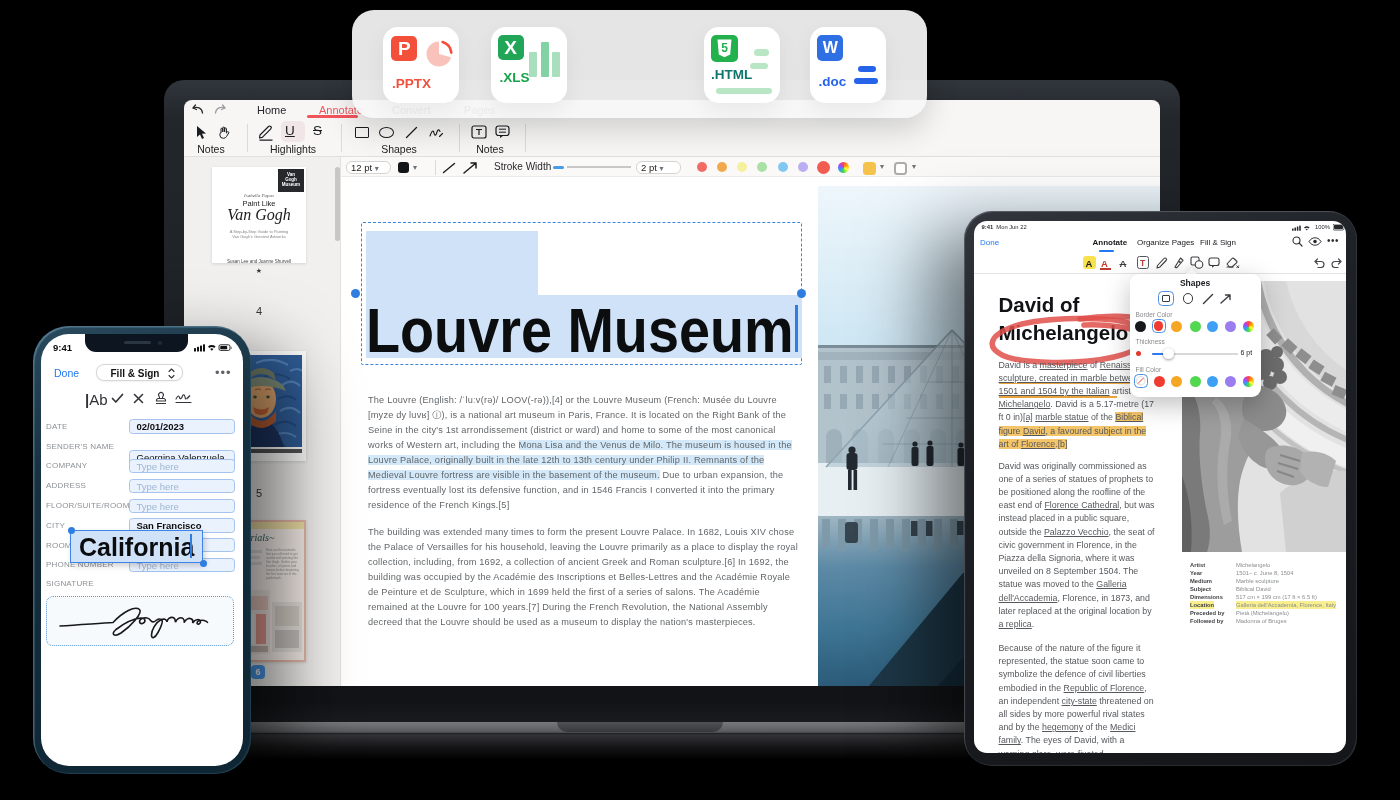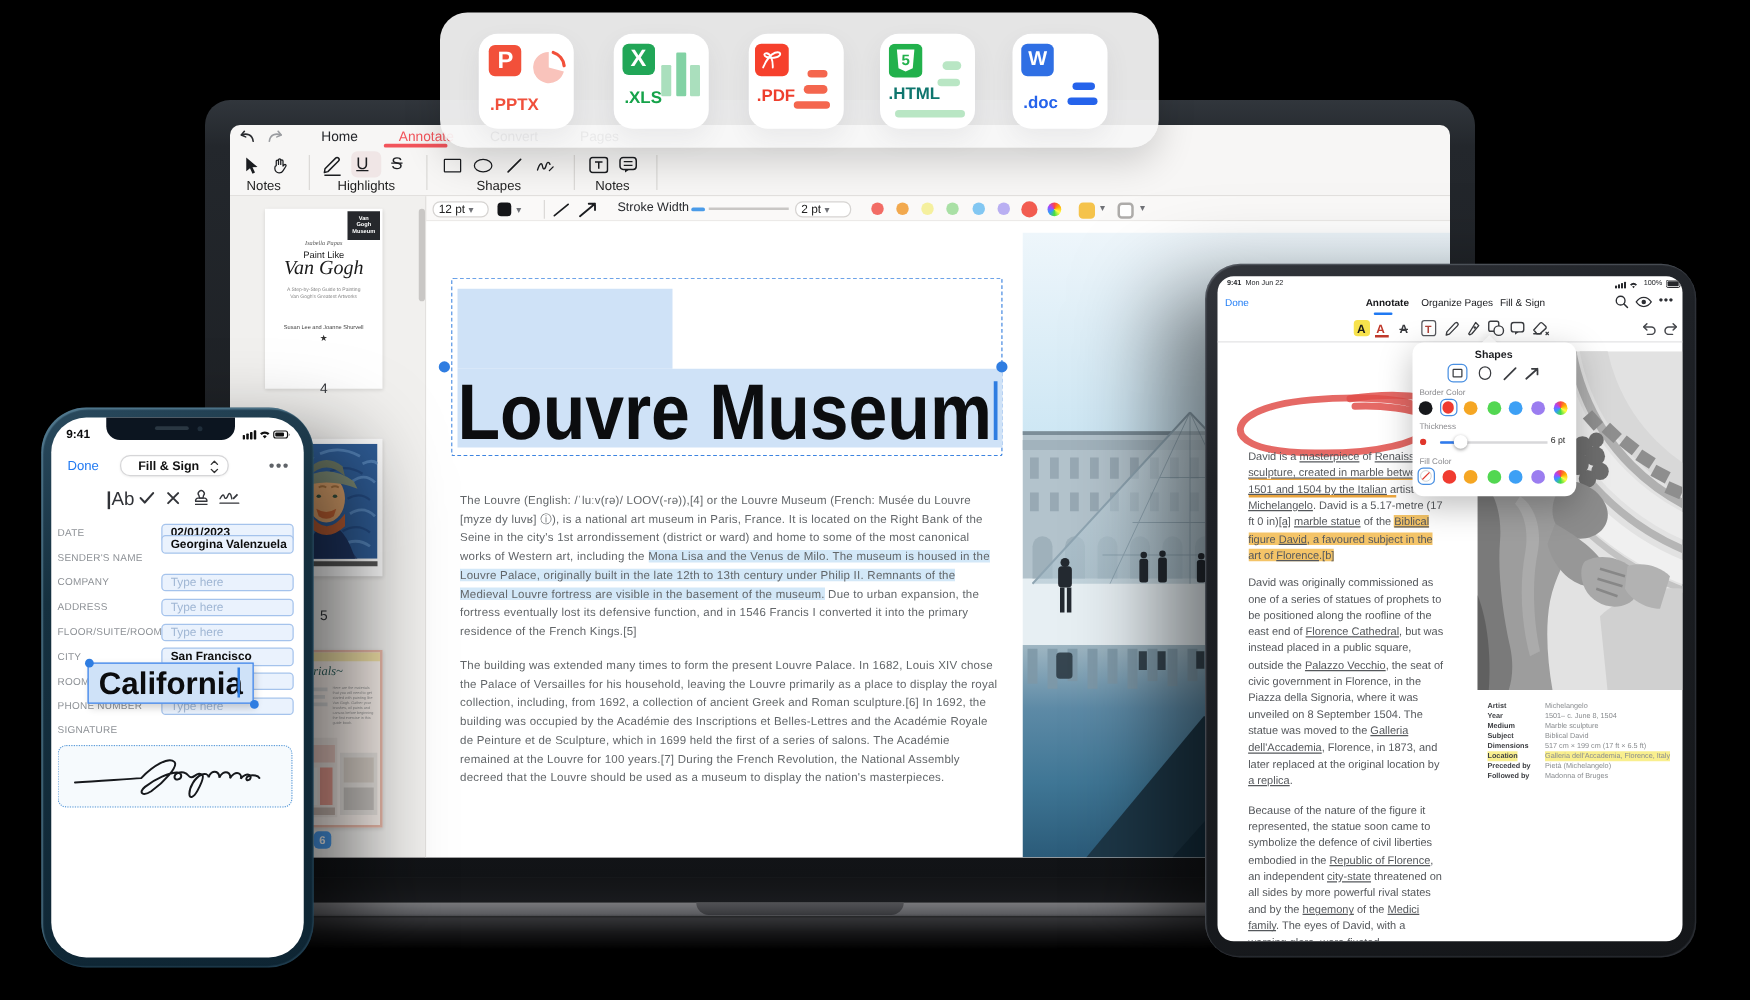--- a/index.html
+++ b/index.html
@@ -159,21 +159,21 @@
         <div class="dot" style="left:437px;background:#82c7f2"></div>
         <div class="dot" style="left:457px;background:#b9aff2"></div>
         <div class="dot" style="left:476px;top:3.5px;width:13px;height:13px;background:#f25c50"></div>
         <div class="dot" style="left:497px;top:4.5px;width:11px;height:11px;background:conic-gradient(#f44,#fa0,#ff4,#4d4,#39f,#a4f,#f44)"></div>
         <div class="abs" style="left:522px;top:4.5px;width:13px;height:13px;background:#f5c34b;border-radius:3.5px"></div>
         <div class="abs" style="left:539px;top:5px;font-size:8px;color:#707277">▾</div>
         <div class="abs" style="left:553px;top:4.5px;width:13px;height:13px;background:#fff;border:2px solid #aeacaa;border-radius:3.5px"></div>
         <div class="abs" style="left:571px;top:5px;font-size:8px;color:#707277">▾</div>
       </div>
       <div class="sidebar">
-        <div class="abs" style="left:28px;top:10px;width:94px;height:144px;background:#fff;box-shadow:0 1px 3px rgba(0,0,0,.12)">
+        <div class="abs" style="left:28px;top:10px;width:94px;height:96px;background:#fff;box-shadow:0 1px 3px rgba(0,0,0,.12)">
           <div class="abs" style="left:66px;top:2px;width:26px;height:23px;background:#26282c;color:#fff;font-size:4.5px;font-weight:bold;text-align:center;padding-top:3px;line-height:5px">Van<br>Gogh<br>Museum</div>
           <div class="abs" style="left:0;top:26px;width:100%;text-align:center;font-size:5px;color:#555;font-family:'Liberation Serif';font-style:italic">Isabella Papas</div>
           <div class="abs" style="left:0;top:32px;width:100%;text-align:center;font-size:7.5px;color:#222">Paint Like</div>
           <div class="abs" style="left:0;top:39px;width:100%;text-align:center;font-size:16px;color:#1a1a1a;font-family:'Liberation Serif';font-style:italic">Van Gogh</div>
           <div class="abs" style="left:14px;top:62px;width:66px;text-align:center;font-size:4px;color:#888;line-height:5px">A Step-by-Step Guide to Painting Van Gogh's Greatest Artworks</div>
           <div class="abs" style="left:0;top:92px;width:100%;text-align:center;font-size:4.5px;color:#444">Susan Lee and Joanne Shurvell</div>
           <div class="abs" style="left:0;top:100px;width:100%;text-align:center;font-size:7px;color:#333">★</div>
         </div>
         <div class="abs" style="left:35px;top:148px;width:80px;text-align:center;font-size:11px;color:#33363b">4</div>
         <div class="abs" style="left:32px;top:194px;width:90px;height:110px;background:#fff;box-shadow:0 1px 3px rgba(0,0,0,.12)">
@@ -367,30 +367,20 @@
       </svg>
       <div class="flabel" style="color:#f0503c">.PPTX</div>
     </div>
     <div class="fcard" style="left:138.5px">
       <div class="abs" style="left:7.2px;top:8.2px;width:26px;height:25px;background:#21a657;border-radius:5px;color:#fff;font-size:19px;font-weight:bold;text-align:center;line-height:25px">X</div>
       <div class="abs" style="left:38.4px;top:25.1px;width:8.1px;height:25px;background:#aadfbd;border-radius:1px"></div>
       <div class="abs" style="left:50px;top:15.3px;width:8.1px;height:34.8px;background:#82d2a4;border-radius:1px"></div>
       <div class="abs" style="left:61.6px;top:25.1px;width:8.1px;height:25px;background:#aadfbd;border-radius:1px"></div>
       <div class="flabel" style="bottom:18px;color:#16a34a">.XLS</div>
     </div>
-    <div class="fcard" style="left:247.4px">
-      <div class="abs" style="left:4.3px;top:8.2px;width:27px;height:26px;background:#f6402c;border-radius:5px"></div>
-      <svg class="abs" style="left:7.3px;top:11.2px" width="21" height="20" viewBox="0 0 21 20">
-        <path d="M3.5 16 C6 10 9.5 5.5 13 4.2 C16 3.1 18 4.4 16.8 6.2 C15.3 8.4 9.5 8.8 6.3 7.6 C3.6 6.6 4.2 4.2 6.5 4.6 C9.5 5.2 11.5 10 11.2 16" fill="none" stroke="#fff" stroke-width="1.5" stroke-linecap="round"></path>
-      </svg>
-      <div class="abs" style="left:46.8px;top:28.9px;width:16.3px;height:6.6px;background:#f4664e;border-radius:4px"></div>
-      <div class="abs" style="left:43.5px;top:41px;width:19.6px;height:6.6px;background:#f4664e;border-radius:4px"></div>
-      <div class="abs" style="left:35.9px;top:53.5px;width:28.3px;height:6.6px;background:#f4664e;border-radius:4px"></div>
-      <div class="flabel" style="bottom:19px;color:#ee3f2d;padding-left:6px">.PDF</div>
-    </div>
     <div class="fcard" style="left:351.9px">
       <svg class="abs" style="left:7.6px;top:8.2px" width="27" height="28" viewBox="0 0 27 28">
         <rect x="0" y="0" width="27" height="27" rx="5" fill="#22b14c"></rect>
         <path d="M6.5 4.5 h14 l-1.3 15 -5.7 2.7 -5.7 -2.7 Z" fill="#fff"></path>
         <text x="13.5" y="17" font-size="12" font-weight="bold" fill="#22b14c" text-anchor="middle" font-family="Liberation Sans">5</text>
       </svg>
       <div class="abs" style="left:50.1px;top:22.4px;width:15.3px;height:6.5px;background:#b9e6c4;border-radius:4px"></div>
       <div class="abs" style="left:45.8px;top:35.5px;width:18.5px;height:6.5px;background:#b9e6c4;border-radius:4px"></div>
       <div class="abs" style="left:12px;top:60.5px;width:56.6px;height:6.6px;background:#b9e6c4;border-radius:4px"></div>
       <div class="flabel" style="bottom:21px;color:#0f766e;padding-left:7px">.HTML</div>
@@ -463,20 +453,21 @@
       <svg class="abs" style="left:340px;top:36.5px" width="11" height="10" viewBox="0 0 11 10">
         <path d="M3.5 1 L1 3.5 L3.5 6" fill="none" stroke="#46484d" stroke-width="1.2" stroke-linecap="round" stroke-linejoin="round"></path>
         <path d="M1.3 3.5 H7 a3 3 0 0 1 0 6 H4" fill="none" stroke="#46484d" stroke-width="1.2" stroke-linecap="round"></path>
       </svg>
       <svg class="abs" style="left:356.5px;top:36.5px" width="11" height="10" viewBox="0 0 11 10">
         <path d="M7.5 1 L10 3.5 L7.5 6" fill="none" stroke="#46484d" stroke-width="1.2" stroke-linecap="round" stroke-linejoin="round"></path>
         <path d="M9.7 3.5 H4 a3 3 0 0 0 0 6 H7" fill="none" stroke="#46484d" stroke-width="1.2" stroke-linecap="round"></path>
       </svg>
       <div class="abs" style="left:0;top:51.5px;width:372px;height:1px;background:#e3e3e5"></div>
 
+      <div class="abs" style="left:24.5px;top:70.3px;font-size:20.5px;font-weight:bold;line-height:27.5px;color:#111215;white-space:nowrap">David of<br>Michelangelo</div>
       <svg class="abs" style="left:10px;top:90px" width="172" height="58" viewBox="0 0 172 58">
         <path d="M150 14 C130 4 55 6 28 16 C6 24 2 36 18 44 C36 53 96 54 130 46 C156 40 166 30 156 22 C148 16 120 13 100 14" fill="none" stroke="#e04f4a" stroke-width="5.5" stroke-linecap="round" opacity=".85"></path>
         <path d="M96 8 C120 4 150 4 166 10" fill="none" stroke="#e04f4a" stroke-width="5.5" stroke-linecap="round" opacity=".85"></path>
       </svg>
       <div class="abs" style="left:24.5px;top:161.7px;width:131px;height:1.8px;background:#e8a33d;z-index:3"></div>
       <div class="abs" style="left:24.5px;top:174.9px;width:118px;height:1.8px;background:#e8a33d;z-index:3"></div>
       <div class="abs" style="left:24.5px;top:137.5px;font-size:8.8px;line-height:13.2px;color:#55585c;white-space:nowrap">
         David is a <u>masterpiece</u> of <u>Renaissance</u><br>
         <u>sculpture, created in marble between</u><br>
         <u>1501 and 1504 by the Italian</u> artist<br>
@@ -637,21 +628,21 @@
         <path d="M2.5 11 a2 2 0 0 1 2-2.5 h5 a2 2 0 0 1 2 2.5 Z M2 13.5 h10" fill="none" stroke="#33353a" stroke-width="1.1" stroke-linejoin="round"></path>
       </svg>
       <svg class="abs" style="left:134px;top:57px" width="17" height="13" viewBox="0 0 17 13">
         <path d="M1 8 C3 4 4 4.5 4.5 6.5 C5 8.5 6.5 8 7.5 5 C8.2 3 9.5 3.5 10 6 L10.5 8" fill="none" stroke="#33353a" stroke-width="1.1" stroke-linecap="round"></path>
         <path d="M11 7.5 l3.5-3.5 1 1 -3.5 3.5 Z" fill="#33353a"></path>
         <path d="M1 11.5 h15" stroke="#33353a" stroke-width="1.1" stroke-linecap="round"></path>
       </svg>
       <div class="flabelrow" style="left:5px;top:88px">DATE</div>
       <div class="finput" style="top:85px;font-weight:bold">02/01/2023</div>
       <div class="flabelrow" style="left:5px;top:107.5px">SENDER'S NAME</div>
-      <div class="finput" style="top:94px;font-weight:bold">Georgina Valenzuela</div>
+      <div class="finput" style="top:116px;font-weight:normal">Georgina Valenzuela</div>
       <div class="flabelrow" style="left:5px;top:127px">COMPANY</div>
       <div class="finput" style="top:124.5px;color:#9fb6d4">Type here</div>
       <div class="flabelrow" style="left:5px;top:147px">ADDRESS</div>
       <div class="finput" style="top:144.5px;color:#9fb6d4">Type here</div>
       <div class="flabelrow" style="left:5px;top:167px">FLOOR/SUITE/ROOM</div>
       <div class="finput" style="top:164.5px;color:#9fb6d4">Type here</div>
       <div class="flabelrow" style="left:5px;top:186.5px">CITY</div>
       <div class="finput" style="top:184px;font-weight:bold">San Francisco</div>
       <div class="flabelrow" style="left:5px;top:206.5px">ROOM</div>
       <div class="finput" style="top:203.5px"></div>

